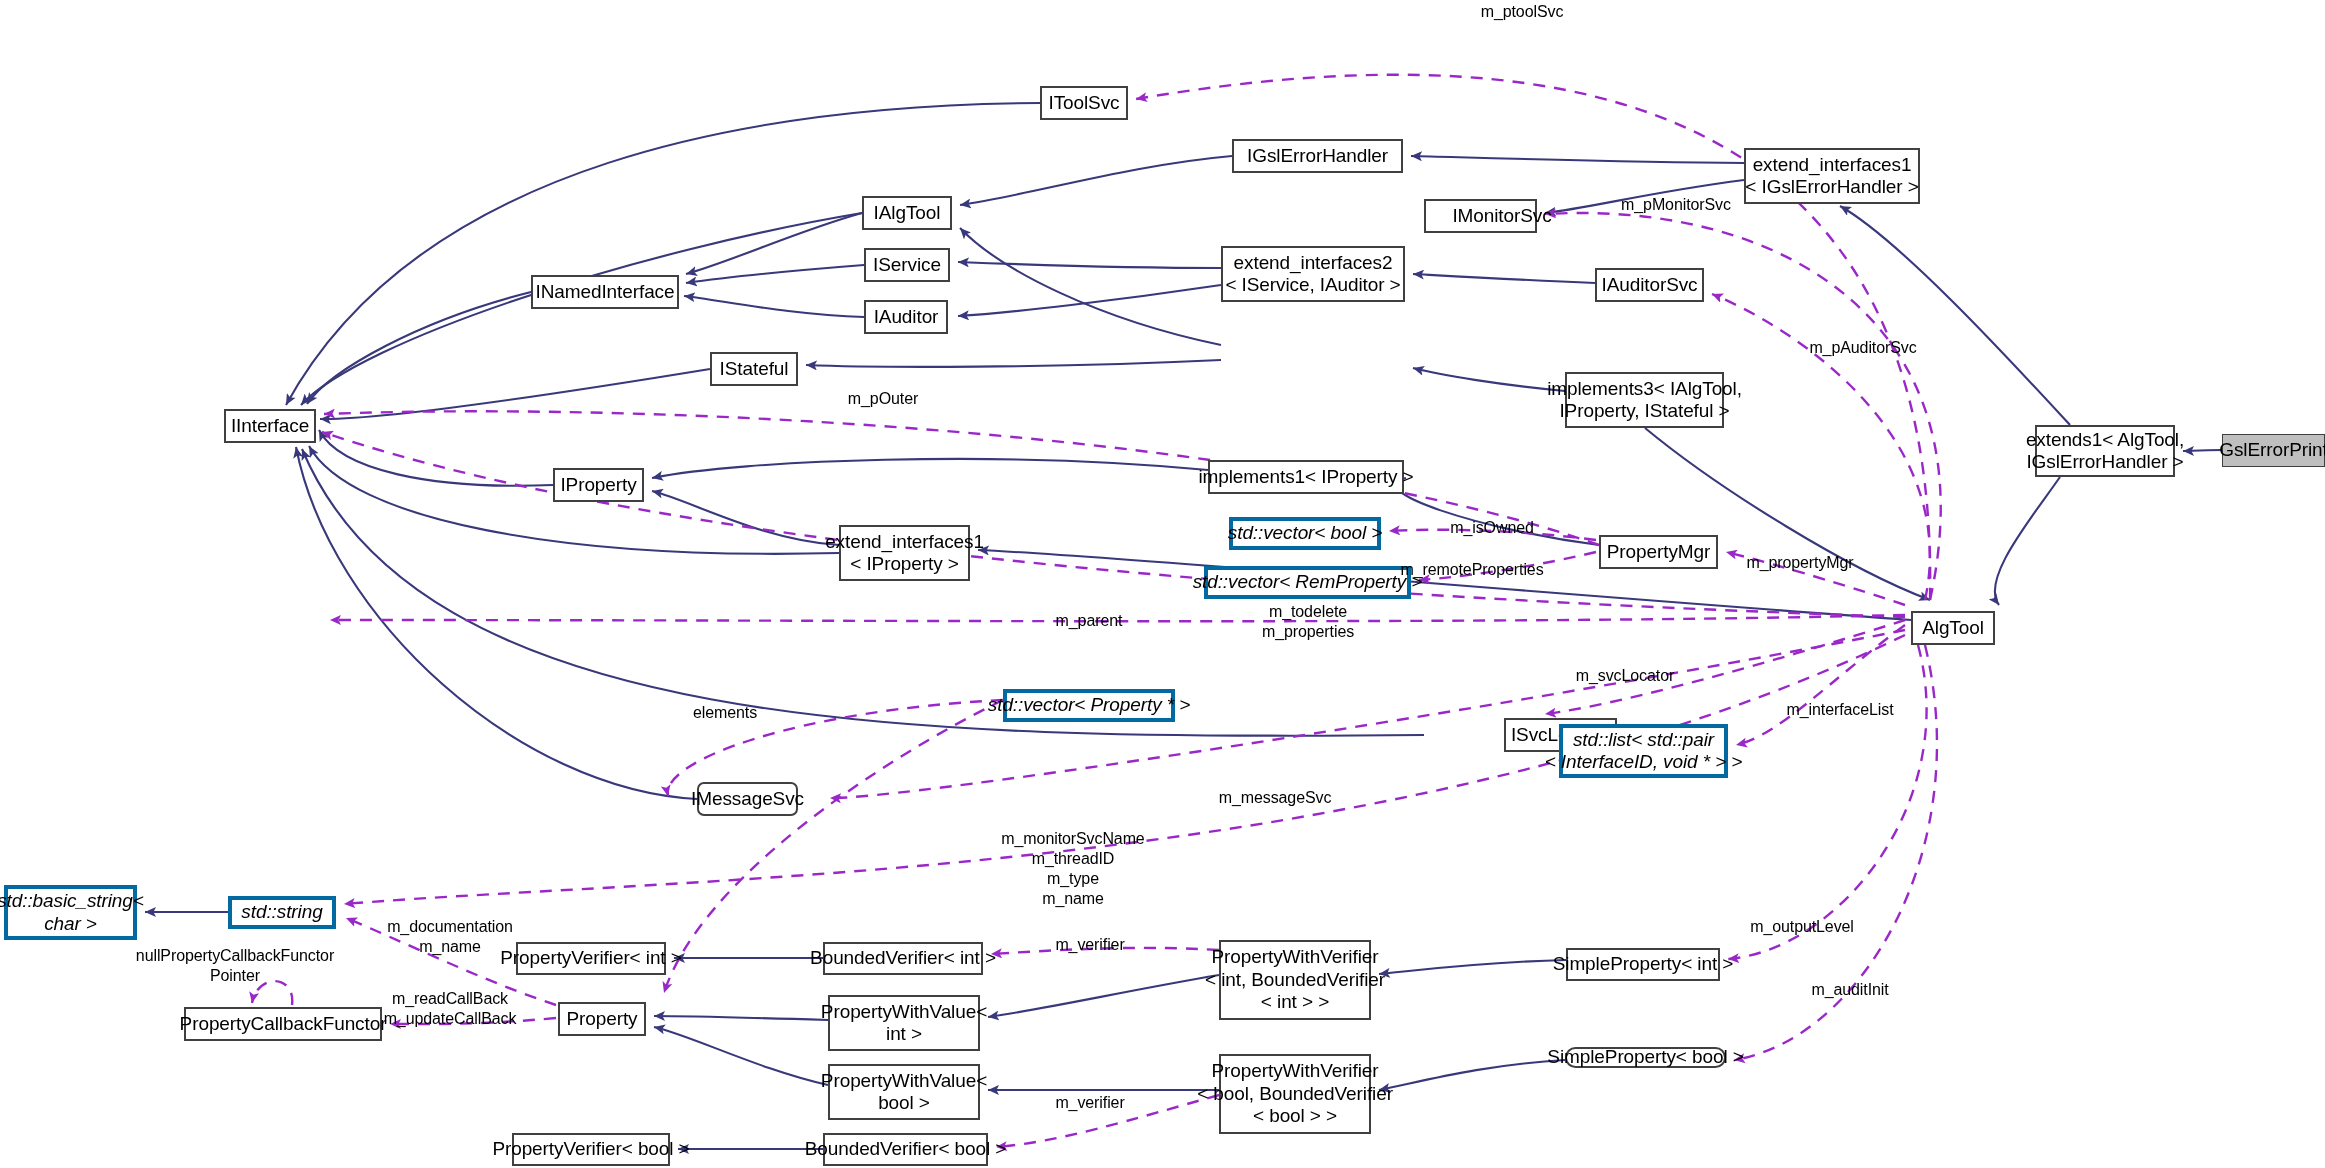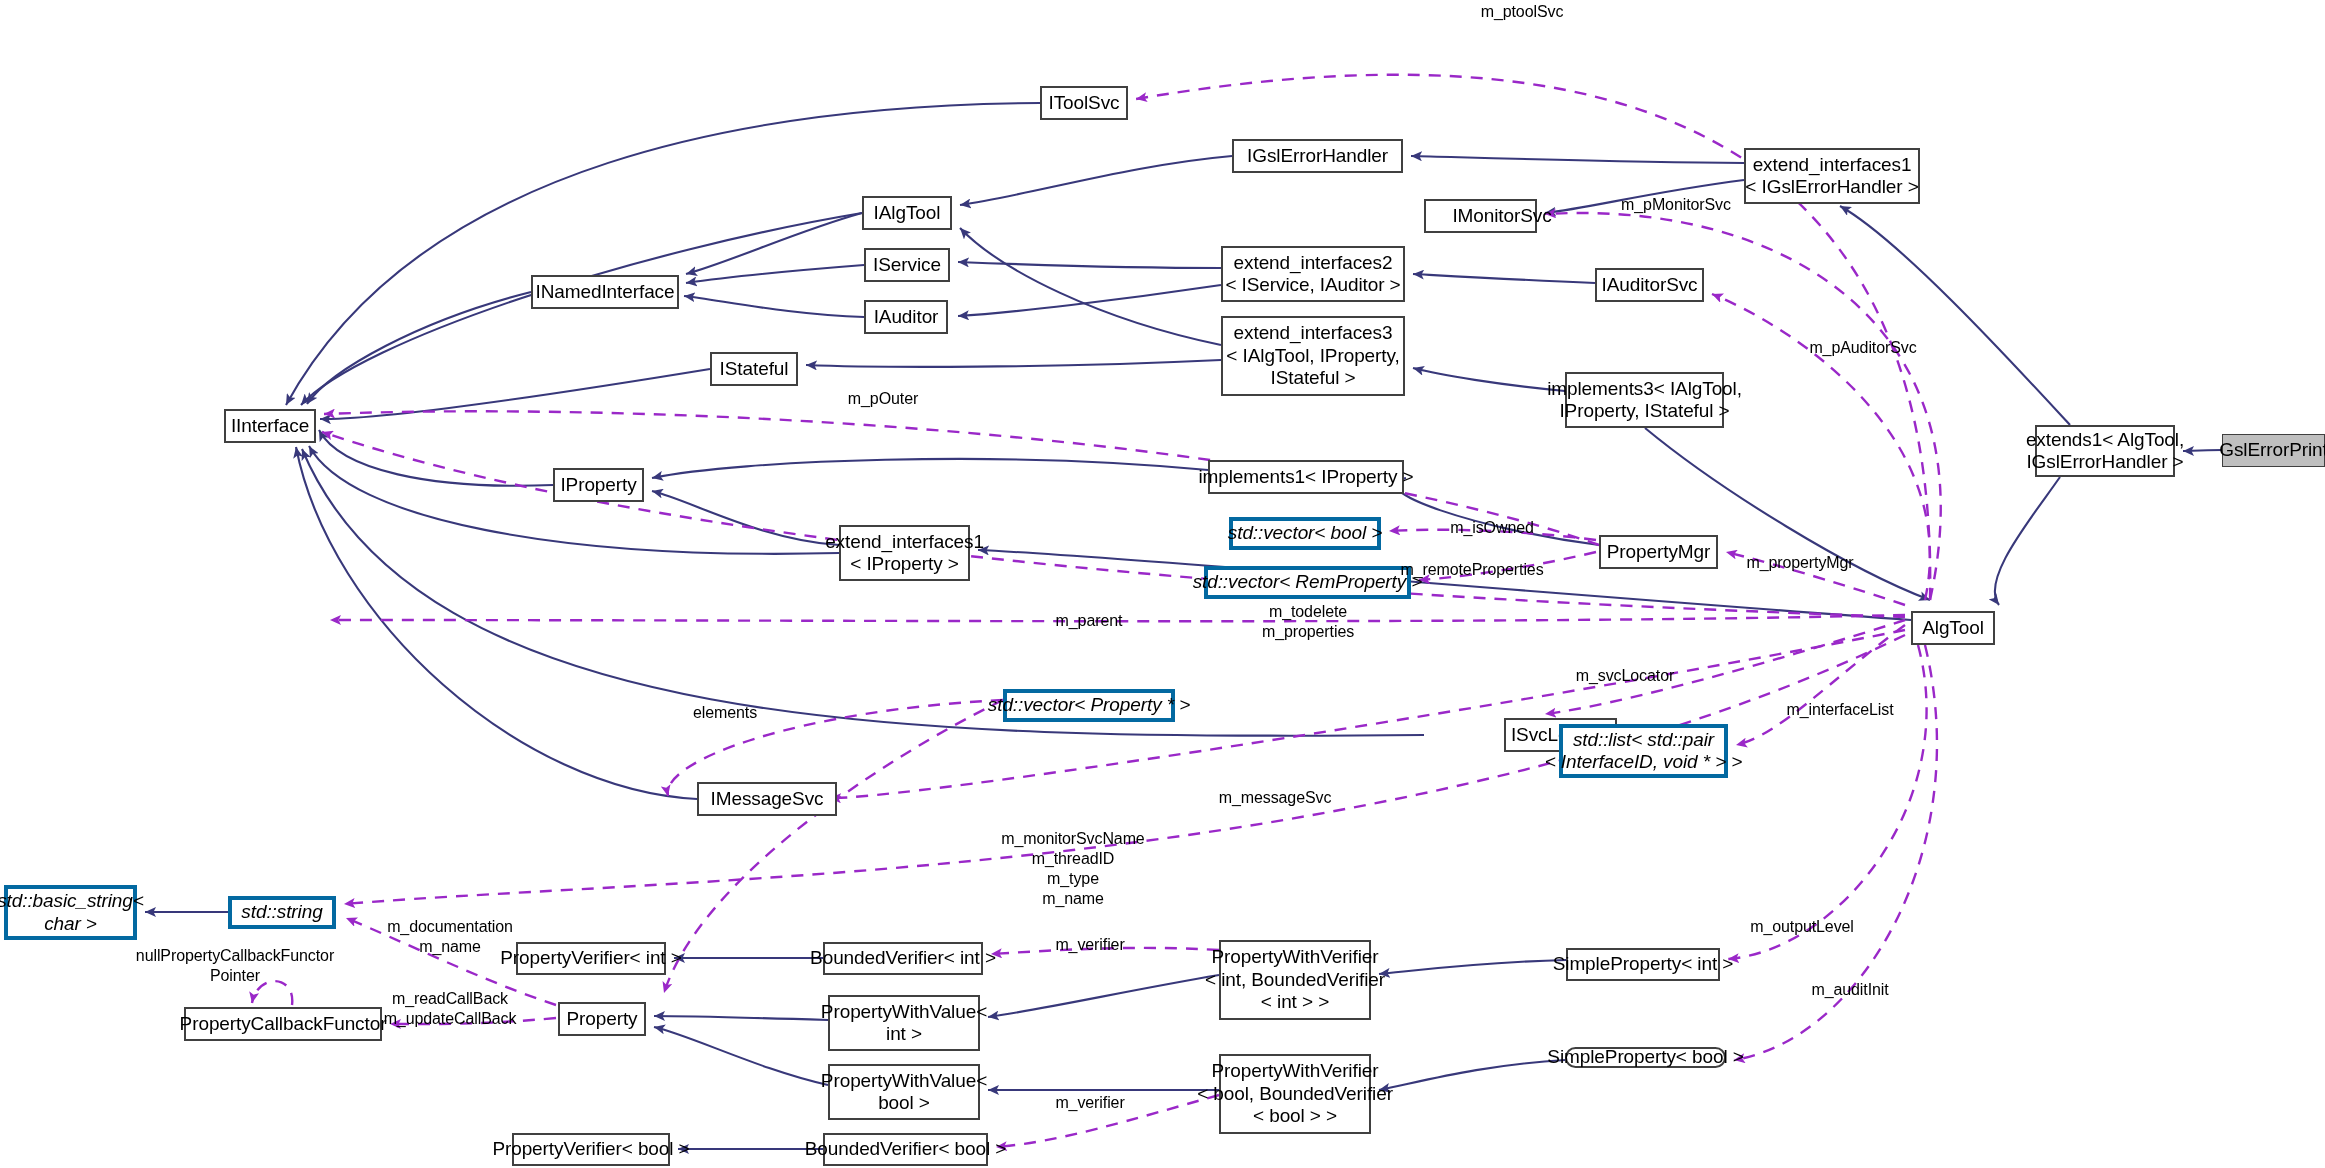--- a/index.html
+++ b/index.html
@@ -168,23 +168,20 @@
   <div class="node thick" style="left:1040px;top:86px;width:88px;height:34px;">IToolSvc</div>
   <div class="node thick" style="left:1232px;top:139px;width:171px;height:34px;">IGslErrorHandler</div>
   <div class="node thick" style="left:862px;top:196px;width:90px;height:34px;">IAlgTool</div>
   <div class="node thick" style="left:1424px;top:199px;width:113px;height:34px;padding-left:43px;">IMonitorSvc</div>
   <div class="node thick" style="left:864px;top:248px;width:86px;height:34px;">IService</div>
   <div class="node thick" style="left:531px;top:275px;width:148px;height:34px;">INamedInterface</div>
   <div class="node thick" style="left:1221px;top:246px;width:184px;height:56px;">extend_interfaces2
 &lt; IService, IAuditor &gt;</div>
   <div class="node thick" style="left:864px;top:300px;width:84px;height:34px;">IAuditor</div>
   <div class="node thick" style="left:1595px;top:268px;width:109px;height:34px;">IAuditorSvc</div>
-  <div class="node thick" style="left:1221px;top:316px;width:184px;height:80px;">extend_interfaces3
-&lt; IAlgTool, IProperty,
-IStateful &gt;</div>
   <div class="node thick" style="left:1744px;top:148px;width:176px;height:56px;">extend_interfaces1
 &lt; IGslErrorHandler &gt;</div>
   <div class="node thick" style="left:710px;top:352px;width:88px;height:34px;">IStateful</div>
   <div class="node thick" style="left:1565px;top:372px;width:159px;height:56px;">implements3&lt; IAlgTool,
 IProperty, IStateful &gt;</div>
   <div class="node thick" style="left:224px;top:409px;width:92px;height:34px;">IInterface</div>
   <div class="node thick" style="left:2035px;top:425px;width:140px;height:52px;">extends1&lt; AlgTool,
 IGslErrorHandler &gt;</div>
   <div class="node highlight" style="left:2222px;top:434px;width:103px;height:33px;">GslErrorPrint</div>
   <div class="node thick" style="left:553px;top:468px;width:91px;height:34px;">IProperty</div>
@@ -192,21 +189,21 @@
   <div class="node grey" style="left:1229px;top:517px;width:152px;height:33px;">std::vector&lt; bool &gt;</div>
   <div class="node thick" style="left:839px;top:525px;width:131px;height:56px;">extend_interfaces1
 &lt; IProperty &gt;</div>
   <div class="node thick" style="left:1599px;top:535px;width:119px;height:34px;">PropertyMgr</div>
   <div class="node grey" style="left:1204px;top:566px;width:207px;height:33px;">std::vector&lt; RemProperty &gt;</div>
   <div class="node thick" style="left:1911px;top:611px;width:84px;height:34px;">AlgTool</div>
   <div class="node grey" style="left:1003px;top:689px;width:172px;height:33px;">std::vector&lt; Property * &gt;</div>
   <div class="node thick" style="left:1504px;top:718px;width:113px;height:34px;">ISvcLocator</div>
   <div class="node grey" style="left:1559px;top:724px;width:169px;height:54px;">std::list&lt; std::pair
 &lt; InterfaceID, void * &gt; &gt;</div>
-  <div class="node thick" style="left:697px;top:782px;width:140px;height:34px;">IMessageSvc</div>
+  <div class="node thick" style="left:697px;top:782px;width:101px;height:34px;border-radius:7px;">IMessageSvc</div>
   <div class="node grey" style="left:4px;top:885px;width:133px;height:55px;">std::basic_string&lt;
 char &gt;</div>
   <div class="node grey" style="left:228px;top:896px;width:108px;height:33px;">std::string</div>
   <div class="node thick" style="left:516px;top:942px;width:150px;height:33px;">PropertyVerifier&lt; int &gt;</div>
   <div class="node thick" style="left:823px;top:942px;width:160px;height:33px;">BoundedVerifier&lt; int &gt;</div>
   <div class="node thick" style="left:1219px;top:940px;width:152px;height:80px;">PropertyWithVerifier
 &lt; int, BoundedVerifier
 &lt; int &gt; &gt;</div>
   <div class="node thick" style="left:1566px;top:948px;width:154px;height:33px;">SimpleProperty&lt; int &gt;</div>
   <div class="node thick" style="left:828px;top:995px;width:152px;height:56px;">PropertyWithValue&lt;

